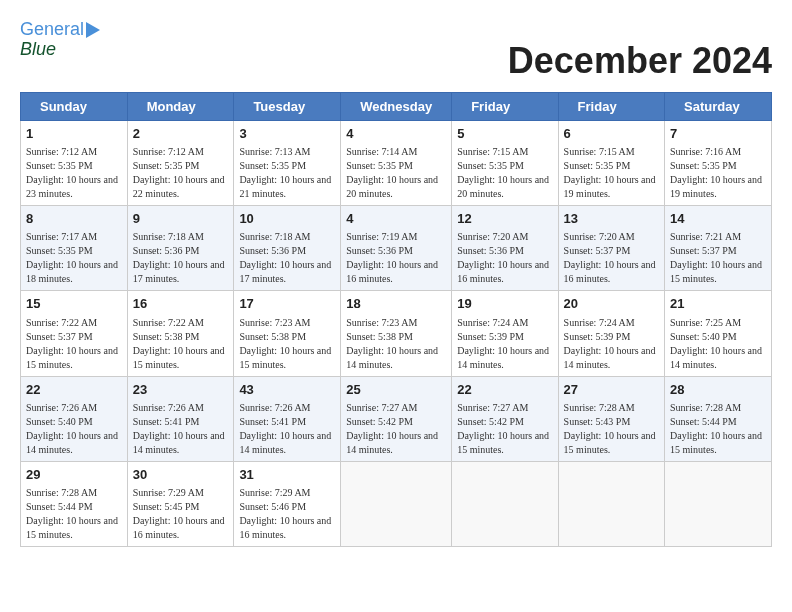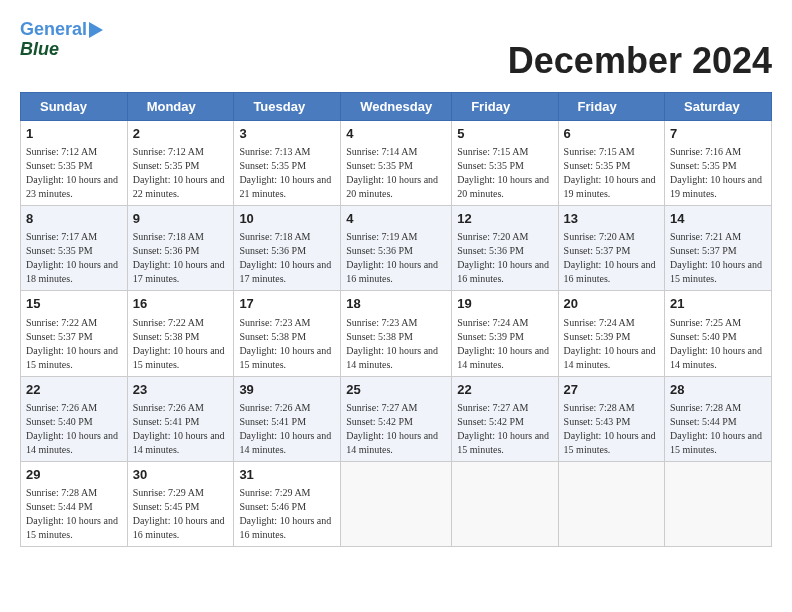--- a/index.html
+++ b/index.html
@@ -16,21 +16,21 @@
       align-items: flex-start;
       margin-bottom: 10px;
     }
     .logo {
       display: flex;
       flex-direction: column;
       align-items: flex-start;
     }
     .logo-text {
       font-size: 18px;
-      font-weight: bold;
+      font-weight: normal;
       color: #333;
       line-height: 1.1;
     }
     .logo-text span {
       color: #4a90d9;
     }
     .logo-arrow {
       display: inline-block;
       width: 0;
       height: 0;
@@ -218,21 +218,21 @@
       <tr>
         <td>
           <span class="day-num">22</span>
           <div class="day-info">Sunrise: 7:26 AM<br>Sunset: 5:40 PM<br>Daylight: 10 hours and 14 minutes.</div>
         </td>
         <td>
           <span class="day-num">23</span>
           <div class="day-info">Sunrise: 7:26 AM<br>Sunset: 5:41 PM<br>Daylight: 10 hours and 14 minutes.</div>
         </td>
         <td>
-          <span class="day-num">39</span>
+          <span class="day-num">43</span>
           <div class="day-info">Sunrise: 7:26 AM<br>Sunset: 5:41 PM<br>Daylight: 10 hours and 14 minutes.</div>
         </td>
         <td>
           <span class="day-num">25</span>
           <div class="day-info">Sunrise: 7:27 AM<br>Sunset: 5:42 PM<br>Daylight: 10 hours and 14 minutes.</div>
         </td>
         <td>
           <span class="day-num">22</span>
           <div class="day-info">Sunrise: 7:27 AM<br>Sunset: 5:42 PM<br>Daylight: 10 hours and 15 minutes.</div>
         </td>

